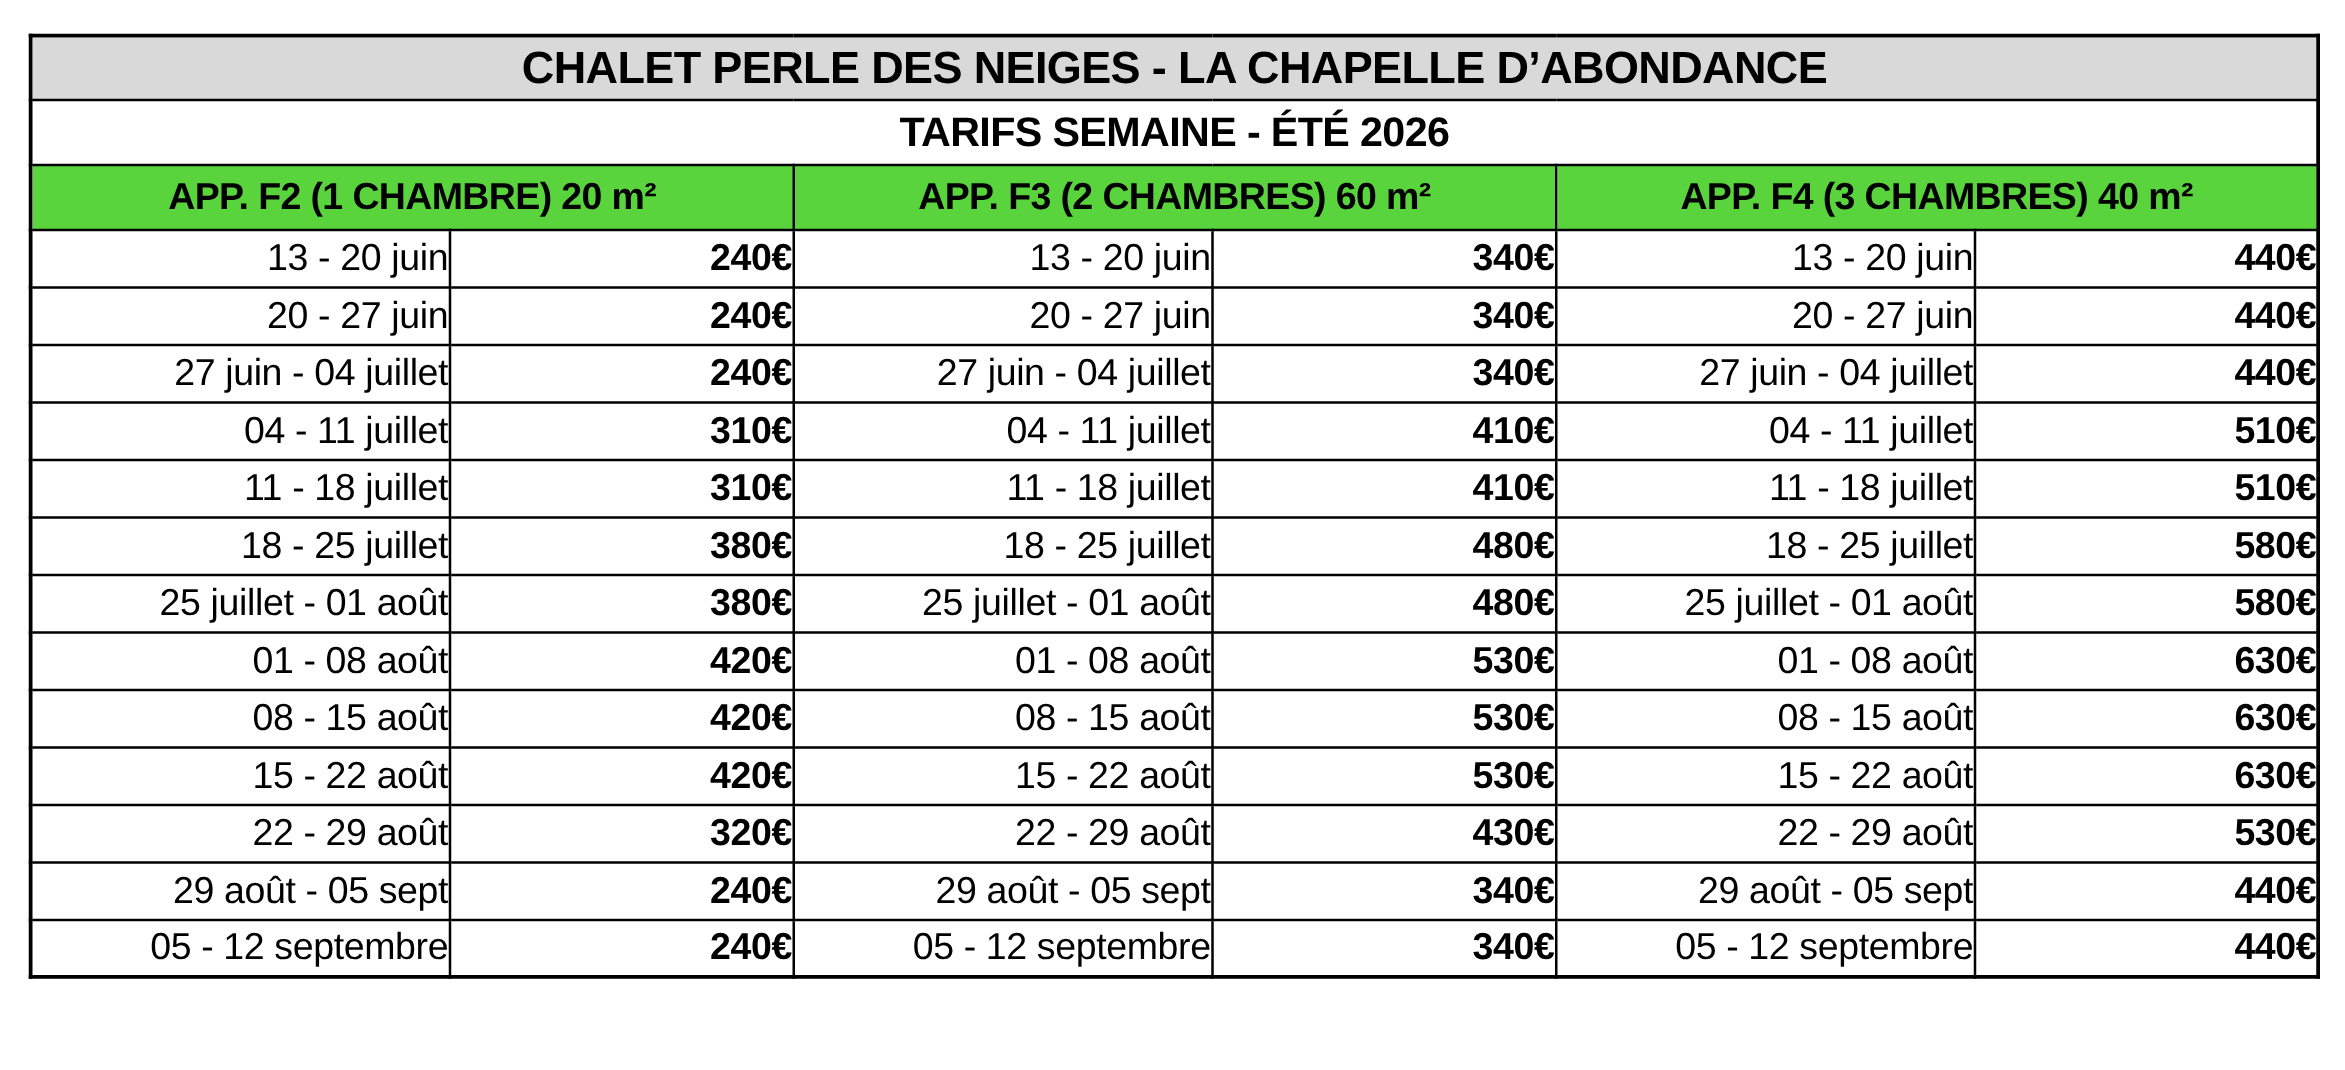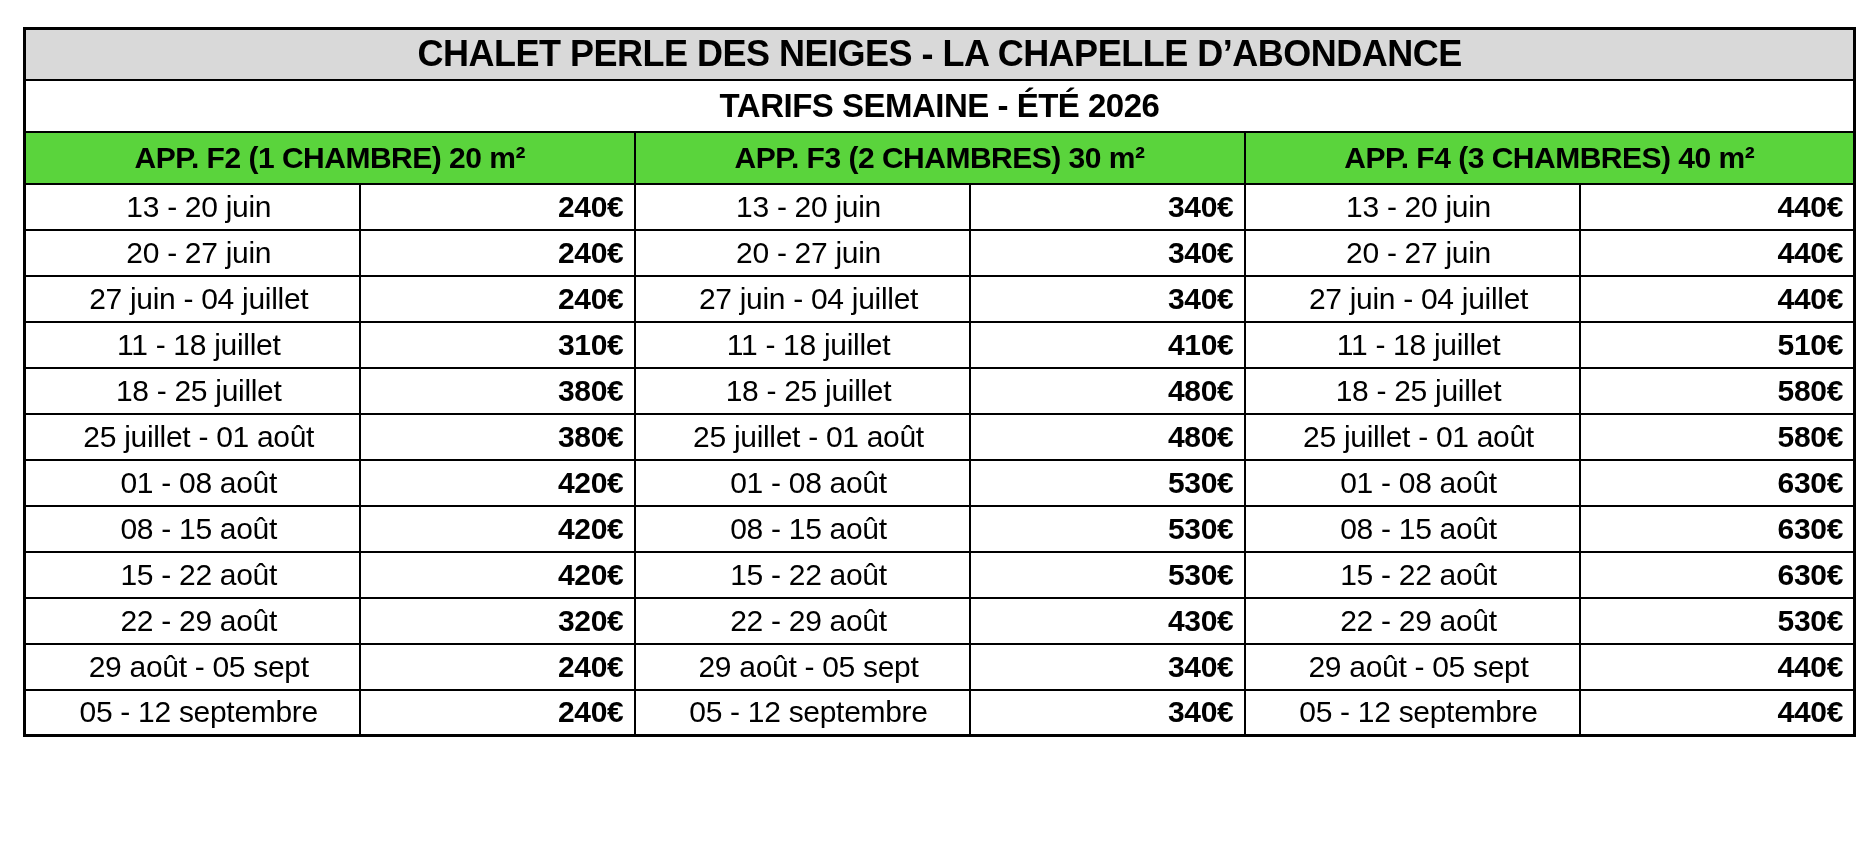--- a/index.html
+++ b/index.html
@@ -38,26 +38,26 @@
     letter-spacing:-0.5px;
     margin-left:24px;
   }
   .group-header{
     background:var(--green);
     font-size:30px;font-weight:700;text-align:center;
     letter-spacing:-0.5px;
   }
   tbody tr{height:46px;}
   td.date-cell{
-    font-size:30px;font-weight:400;text-align:center;
+    font-size:30px;font-weight:400;text-align:right;
     padding-left:13px;letter-spacing:-0.3px;
   }
   td.price-cell{
     font-size:30px;font-weight:700;text-align:right;
-    padding-right:10px;letter-spacing:-0.3px;
+    letter-spacing:-0.3px;
   }
 </style>
 </head>
 <body>
 
 <div class="page">
   <table class="tariff-table">
     <colgroup>
       <col style="width:335px">
         <col style="width:275px">
@@ -68,21 +68,21 @@
     </colgroup>
     <thead>
       <tr class="title-row">
         <th colspan="6" class="title-cell">CHALET PERLE DES NEIGES - LA CHAPELLE D’ABONDANCE</th>
       </tr>
       <tr class="subtitle-row">
         <th colspan="6" class="subtitle-cell">TARIFS SEMAINE - ÉTÉ 2026</th>
       </tr>
       <tr class="group-header-row">
         <th colspan="2" class="group-header">APP. F2 (1 CHAMBRE) 20 m²</th>
-        <th colspan="2" class="group-header">APP. F3 (2 CHAMBRES) 30 m²</th>
+        <th colspan="2" class="group-header">APP. F3 (2 CHAMBRES) 60 m²</th>
         <th colspan="2" class="group-header">APP. F4 (3 CHAMBRES) 40 m²</th>
       </tr>
     </thead>
     <tbody>
         <tr>
           <td class="date-cell">13 - 20 juin</td>
           <td class="price-cell">240€</td>
           <td class="date-cell">13 - 20 juin</td>
           <td class="price-cell">340€</td>
           <td class="date-cell">13 - 20 juin</td>
@@ -96,20 +96,28 @@
           <td class="date-cell">20 - 27 juin</td>
           <td class="price-cell">440€</td>
         </tr>
         <tr>
           <td class="date-cell">27 juin - 04 juillet</td>
           <td class="price-cell">240€</td>
           <td class="date-cell">27 juin - 04 juillet</td>
           <td class="price-cell">340€</td>
           <td class="date-cell">27 juin - 04 juillet</td>
           <td class="price-cell">440€</td>
+        </tr>
+        <tr>
+          <td class="date-cell">04 - 11 juillet</td>
+          <td class="price-cell">310€</td>
+          <td class="date-cell">04 - 11 juillet</td>
+          <td class="price-cell">410€</td>
+          <td class="date-cell">04 - 11 juillet</td>
+          <td class="price-cell">510€</td>
         </tr>
         <tr>
           <td class="date-cell">11 - 18 juillet</td>
           <td class="price-cell">310€</td>
           <td class="date-cell">11 - 18 juillet</td>
           <td class="price-cell">410€</td>
           <td class="date-cell">11 - 18 juillet</td>
           <td class="price-cell">510€</td>
         </tr>
         <tr>

